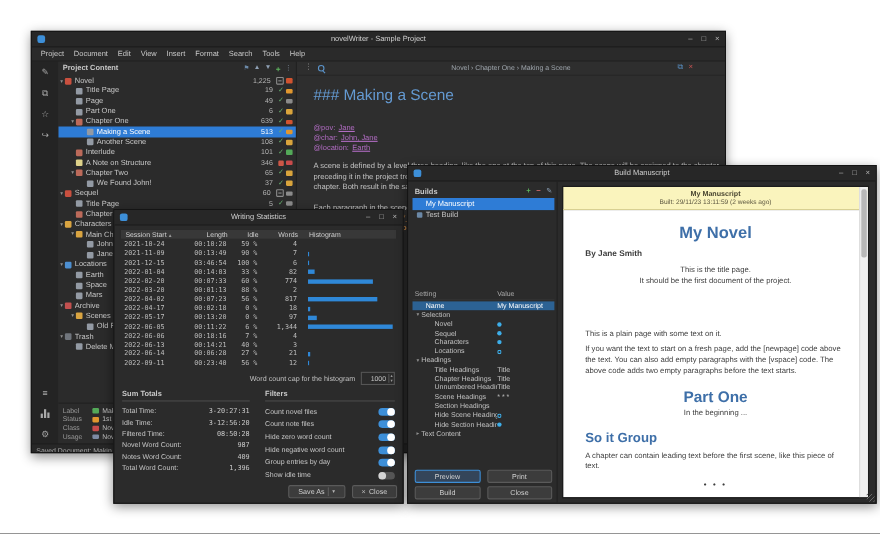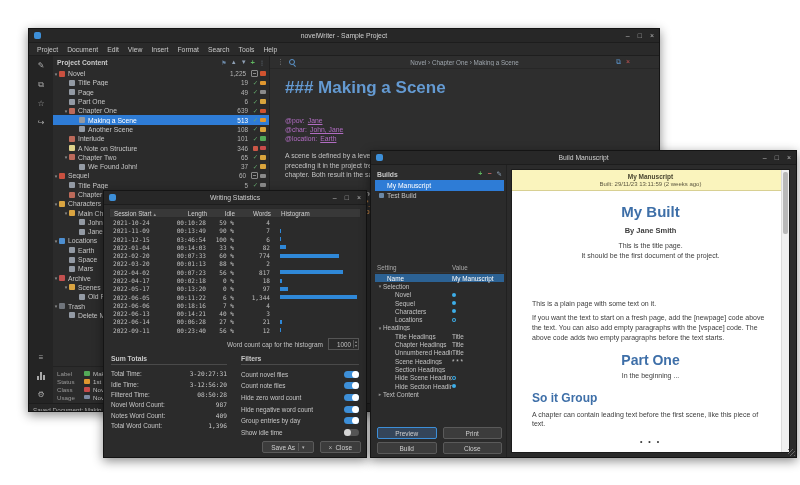--- a/index.html
+++ b/index.html
@@ -71,21 +71,21 @@
   .crumb{position:absolute;left:60px;right:60px;text-align:center;font-size:6.3px;
          color:#9fa6ad;white-space:nowrap;overflow:hidden}
   .eic{font-size:7px;color:#8f8f8f;z-index:1;line-height:12px}
   .mag{width:4px;height:4px;border:1px solid #5b93c9;border-radius:50%;position:relative;
        display:inline-block;z-index:1}
   .mag::after{content:"";position:absolute;width:3px;height:1px;background:#5b93c9;
        transform:rotate(45deg);left:3px;top:5px}
   .emax{margin-left:auto;color:#5b93c9}
   .eclose{color:#c85454;margin-right:22px}
   .econtent{padding:9px 0 0 15px}
-  .h3{font-size:17px;font-weight:bold;color:#649ad2;margin-bottom:18px}
+  .h3{font-size:14px;font-weight:normal;color:#649ad2;margin-bottom:18px}
   .tagline{font-size:6.8px;line-height:9px}
   .tk{color:#b16cc2}
   .tv{color:#b16cc2;text-decoration:underline;margin-left:3px}
   .para1{margin-top:8px;width:372px;font-size:6.9px;line-height:9.7px;color:#c2c2c2}
   .para2{margin-top:9px;font-size:6.9px;line-height:9px;color:#c2c2c2}
   .t-m{color:#cf8e4c}
   .t-b{font-weight:bold;color:#ececec}
   .t-i{font-style:italic;color:#ececec}
   .t-bold{font-weight:bold}
 
@@ -153,21 +153,21 @@
   .bbtn.primary{border-color:#3d8fd8;background:#34455a}
   .bright{flex:1;display:flex;flex-direction:column;padding:4px 6px 5px 4px;position:relative}
   .pframe{position:relative;background:#262626;border:1px solid #1c1c1c;flex:1;overflow:hidden;
           display:flex;flex-direction:column}
   .banner{background:#faf4bd;border-bottom:1px solid #d8d092;text-align:center;padding:3px 0 3px;flex:none}
   .banner-t{font-weight:bold;font-size:6.5px;color:#4a4631;display:block}
   .banner-s{font-size:6px;color:#5c5740;display:block;margin-top:1px}
   .page{background:#ffffff;flex:1;padding:4px 20px 6px;color:#3d3d3d;font-size:7px;
         line-height:9.6px;overflow:hidden}
   .page .h1{color:#3e6fa8;font-weight:bold;font-size:15px;line-height:17px;text-align:center;margin:8px 0 5px}
-  .page .byline{text-align:center;font-weight:bold;font-size:7.5px;margin:6px 0 5px}
+  .page .byline{text-align:left;font-weight:bold;font-size:7.5px;margin:6px 0 5px}
   .page .c{text-align:center;margin:1px 0}
   .page .gap{height:32px}
   .page .p{text-align:left;margin:5px 0}
   .page .h1b{color:#3e6fa8;font-weight:bold;font-size:14px;line-height:16px;text-align:center;margin:10px 0 3px}
   .page .h2{color:#3e6fa8;font-weight:bold;font-size:12px;line-height:14px;text-align:left;margin:10px 0 3px}
   .page .sep{text-align:center;font-weight:bold;margin:8px 0;letter-spacing:2px}
   .scroll{position:absolute;right:0;top:0;bottom:0;width:7px;background:#f0f0f0;border-left:1px solid #dcdcdc}
   .thumb{position:absolute;right:1px;top:2px;width:5px;height:62px;background:#b8b8b8;border-radius:2px}
   .grip{position:absolute;right:1px;bottom:1px;width:7px;height:7px;
         background:repeating-linear-gradient(135deg,#6a6a6a 0 1px,transparent 1px 3px)}
@@ -1000,21 +1000,21 @@
         </div>
     </div>
     <div class="bright">
       <div class="pframe">
         <div class="banner">
           <span class="banner-t">My Manuscript</span>
           <span class="banner-s">Built: 29/11/23 13:11:59 (2 weeks ago)</span>
         </div>
         <div class="page">
 
-            <div class="h1">My Built</div>
+            <div class="h1">My Novel</div>
 
             <div class="byline">By Jane Smith</div>
 
             <div class="c">This is the title page.</div>
 
             <div class="c">It should be the first document of the project.</div>
 
             <div class="gap"></div>
 
             <div class="p">This is a plain page with some text on it.</div>

